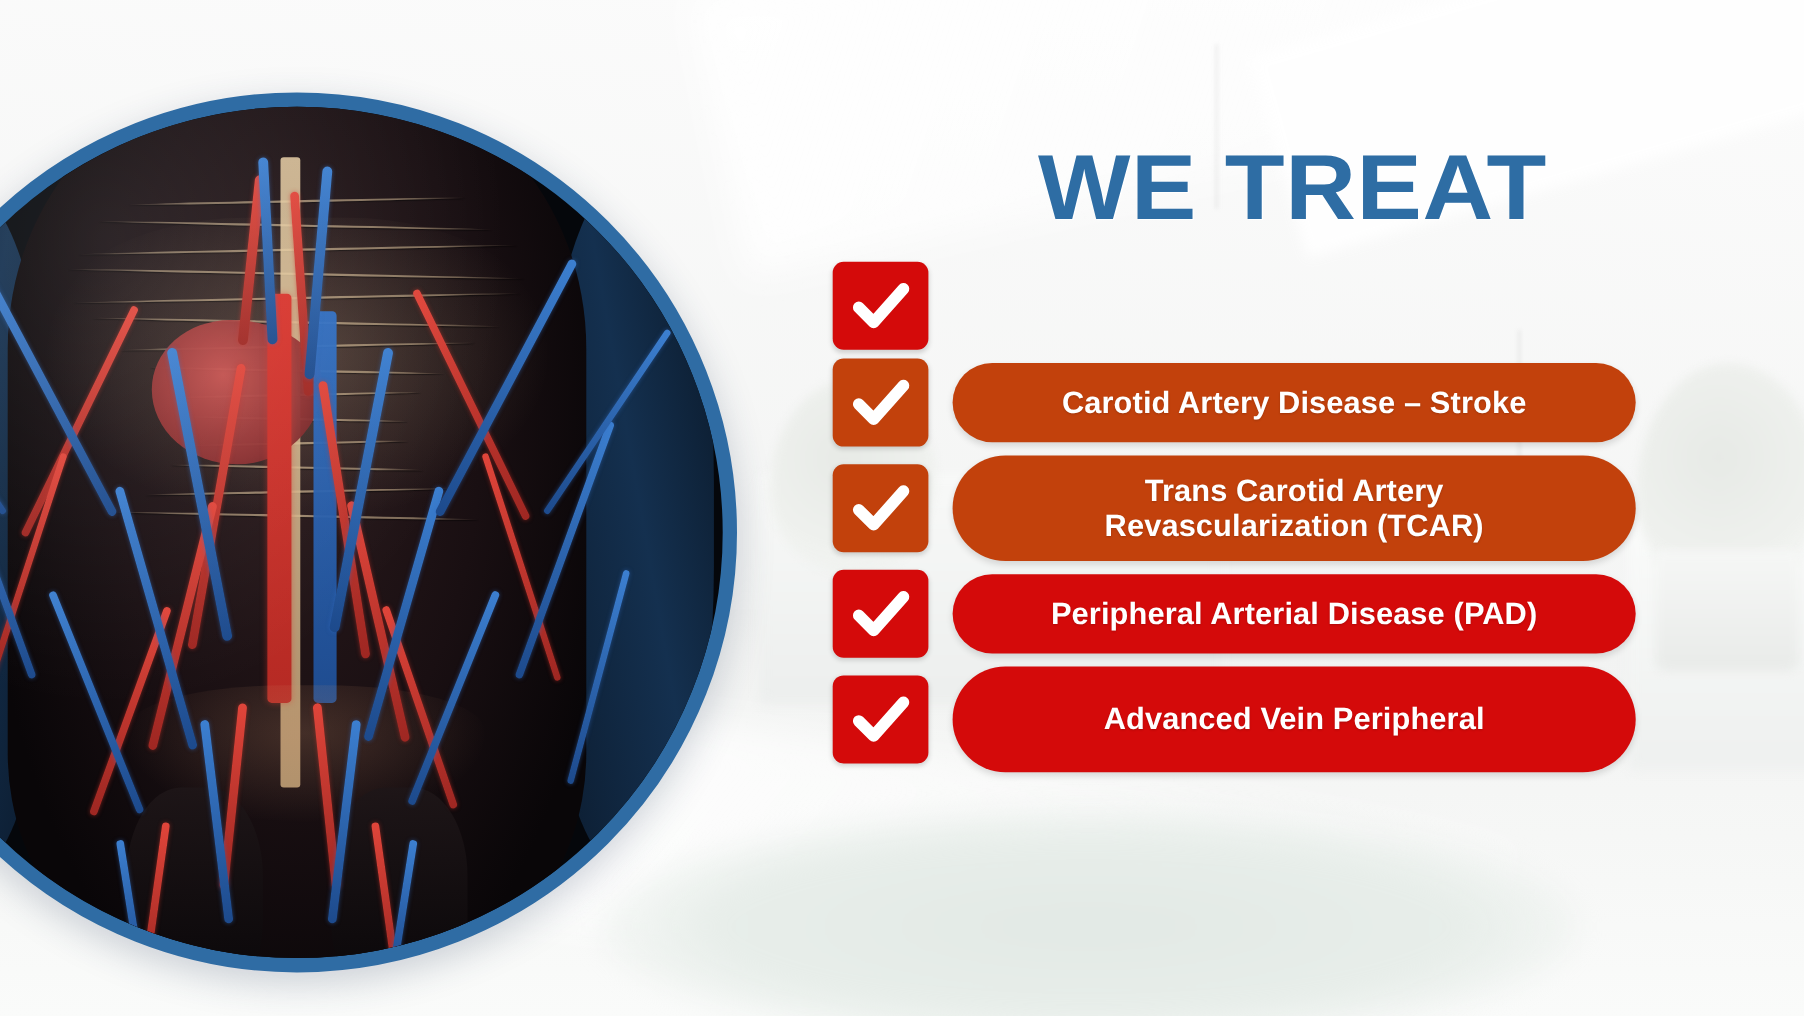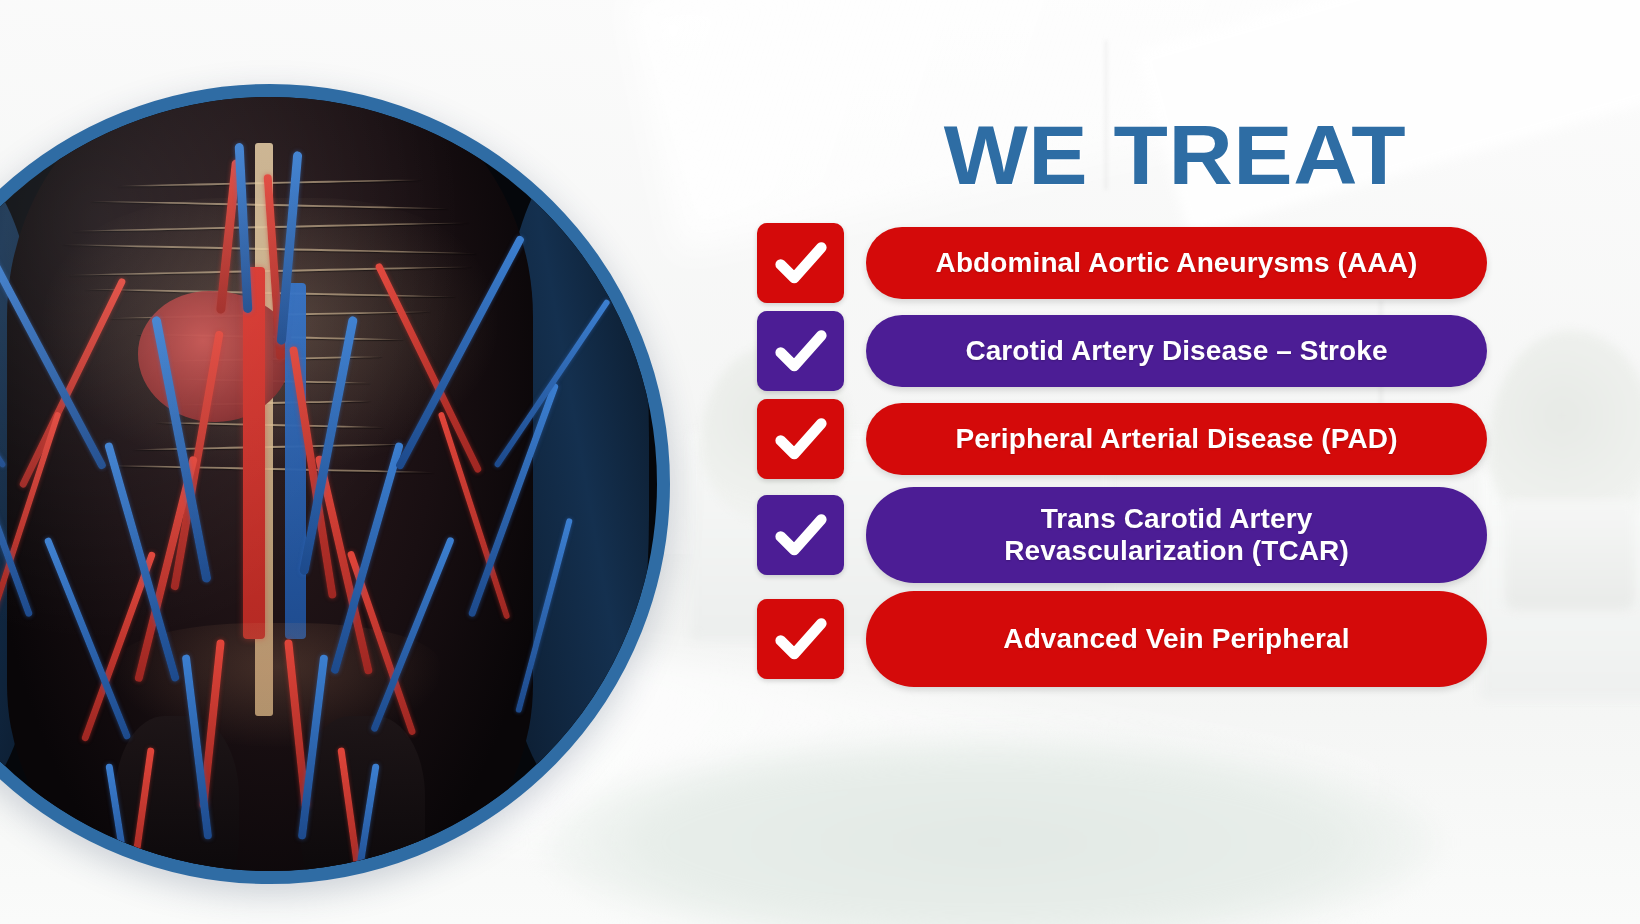--- a/index.html
+++ b/index.html
@@ -80,21 +80,21 @@
       border-radius:46% 46% 52% 52%/34% 34% 64% 64%;
       background:radial-gradient(ellipse at 50% 35%,rgba(210,150,110,.22),rgba(0,0,0,0) 72%);}
   #anat .legL{position:absolute;left:30%;top:80%;width:16%;height:26%;
       border-radius:40%;background:linear-gradient(180deg,rgba(30,22,24,.9),rgba(8,6,8,.95));}
   #anat .legR{position:absolute;left:54%;top:80%;width:16%;height:26%;
       border-radius:40%;background:linear-gradient(180deg,rgba(30,22,24,.9),rgba(8,6,8,.95));}
   #anat .gloss{position:absolute;inset:0;
       background:radial-gradient(ellipse at 28% 16%,rgba(255,255,255,.10),rgba(255,255,255,0) 46%);}
 
   
-  #panel{position:absolute;left:757px;top:113px;width:730px;}
+  #panel{position:absolute;left:757px;top:128px;width:730px;}
   #heading{
     color:#2e6da4;font-size:84px;font-weight:700;letter-spacing:.5px;
     line-height:1;text-align:center;width:620px;margin:0 0 26px 108px;
     font-family:"Liberation Sans Narrow","Liberation Sans",sans-serif;
     transform:scaleX(1.06);transform-origin:center;
     text-shadow:1px 1px 0 rgba(255,255,255,.9);
   }
   .row{position:relative;display:flex;align-items:center;margin-bottom:8px;}
   .check{
     width:87px;height:80px;border-radius:10px;flex:0 0 87px;
@@ -106,21 +106,21 @@
     margin-left:22px;flex:1 1 auto;min-height:72px;border-radius:999px;
     display:flex;align-items:center;justify-content:center;text-align:center;
     color:#ffffff;font-size:28px;font-weight:700;line-height:1.15;
     padding:12px 30px;box-sizing:border-box;
     text-shadow:0 1px 2px rgba(0,0,0,.18);
     box-shadow:0 3px 7px rgba(0,0,0,.14);
     letter-spacing:.1px;
   }
   .pill.two-line{min-height:96px;}
   .red{background:#d40a0a;}
-  .blue{background:#4c1d95;}
+  .blue{background:#c2410c;}
   .pill .ln{display:block;}
 </style>
 </head>
 <body>
 
 <div id="bg">
   <div class="wall"></div>
   <div class="floor"></div>
   <div class="beam b1"></div>
   <div class="beam b2"></div>
@@ -211,51 +211,32 @@
   <div id="heading">WE TREAT</div>
   <div id="treatment-list">
       <div class="row">
         <div class="check red">
           <span style="display: block;">
             <svg viewBox="0 0 24 24" fill="none" xmlns="http://www.w3.org/2000/svg">
               <path d="M3.6 12.6 L9.2 18.2 L20.4 5.6" stroke="#ffffff" stroke-width="4.4" stroke-linecap="round" stroke-linejoin="round"></path>
             </svg>
           </span>
         </div>
-        <div class="pill red">
-          <div>
-            <span class="ln">Abdominal Aortic Aneurysms (AAA)</span>
-          </div>
-        </div>
       </div>
       <div class="row">
         <div class="check blue">
           <span style="display: block;">
             <svg viewBox="0 0 24 24" fill="none" xmlns="http://www.w3.org/2000/svg">
               <path d="M3.6 12.6 L9.2 18.2 L20.4 5.6" stroke="#ffffff" stroke-width="4.4" stroke-linecap="round" stroke-linejoin="round"></path>
             </svg>
           </span>
         </div>
         <div class="pill blue">
           <div>
             <span class="ln">Carotid Artery Disease – Stroke</span>
-          </div>
-        </div>
-      </div>
-      <div class="row">
-        <div class="check red">
-          <span style="display: block;">
-            <svg viewBox="0 0 24 24" fill="none" xmlns="http://www.w3.org/2000/svg">
-              <path d="M3.6 12.6 L9.2 18.2 L20.4 5.6" stroke="#ffffff" stroke-width="4.4" stroke-linecap="round" stroke-linejoin="round"></path>
-            </svg>
-          </span>
-        </div>
-        <div class="pill red">
-          <div>
-            <span class="ln">Peripheral Arterial Disease (PAD)</span>
           </div>
         </div>
       </div>
       <div class="row">
         <div class="check blue">
           <span style="display: block;">
             <svg viewBox="0 0 24 24" fill="none" xmlns="http://www.w3.org/2000/svg">
               <path d="M3.6 12.6 L9.2 18.2 L20.4 5.6" stroke="#ffffff" stroke-width="4.4" stroke-linecap="round" stroke-linejoin="round"></path>
             </svg>
           </span>
@@ -268,20 +249,34 @@
         </div>
       </div>
       <div class="row">
         <div class="check red">
           <span style="display: block;">
             <svg viewBox="0 0 24 24" fill="none" xmlns="http://www.w3.org/2000/svg">
               <path d="M3.6 12.6 L9.2 18.2 L20.4 5.6" stroke="#ffffff" stroke-width="4.4" stroke-linecap="round" stroke-linejoin="round"></path>
             </svg>
           </span>
         </div>
+        <div class="pill red">
+          <div>
+            <span class="ln">Peripheral Arterial Disease (PAD)</span>
+          </div>
+        </div>
+      </div>
+      <div class="row">
+        <div class="check red">
+          <span style="display: block;">
+            <svg viewBox="0 0 24 24" fill="none" xmlns="http://www.w3.org/2000/svg">
+              <path d="M3.6 12.6 L9.2 18.2 L20.4 5.6" stroke="#ffffff" stroke-width="4.4" stroke-linecap="round" stroke-linejoin="round"></path>
+            </svg>
+          </span>
+        </div>
         <div class="pill red two-line">
           <div>
             <span class="ln">Advanced Vein Peripheral</span>
           </div>
         </div>
       </div>
     </div>
 </div>
 
 </body></html>

